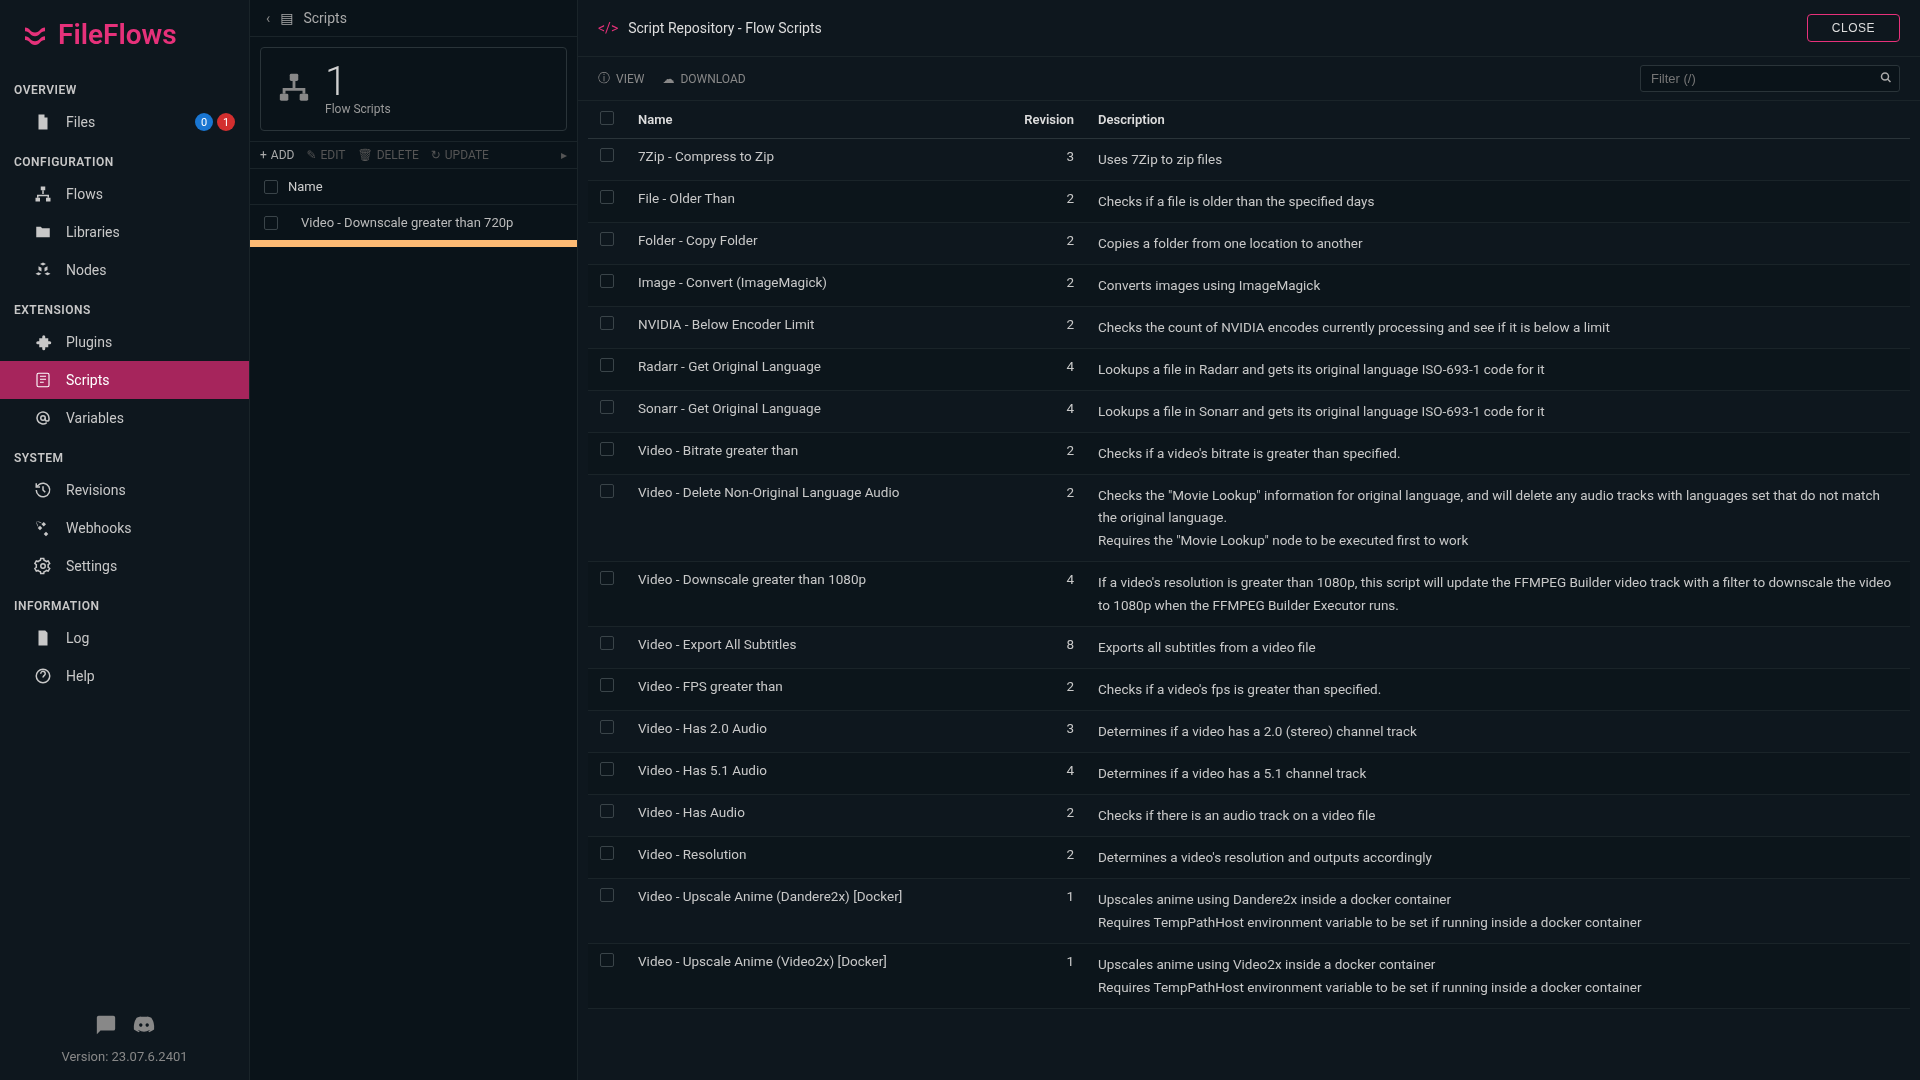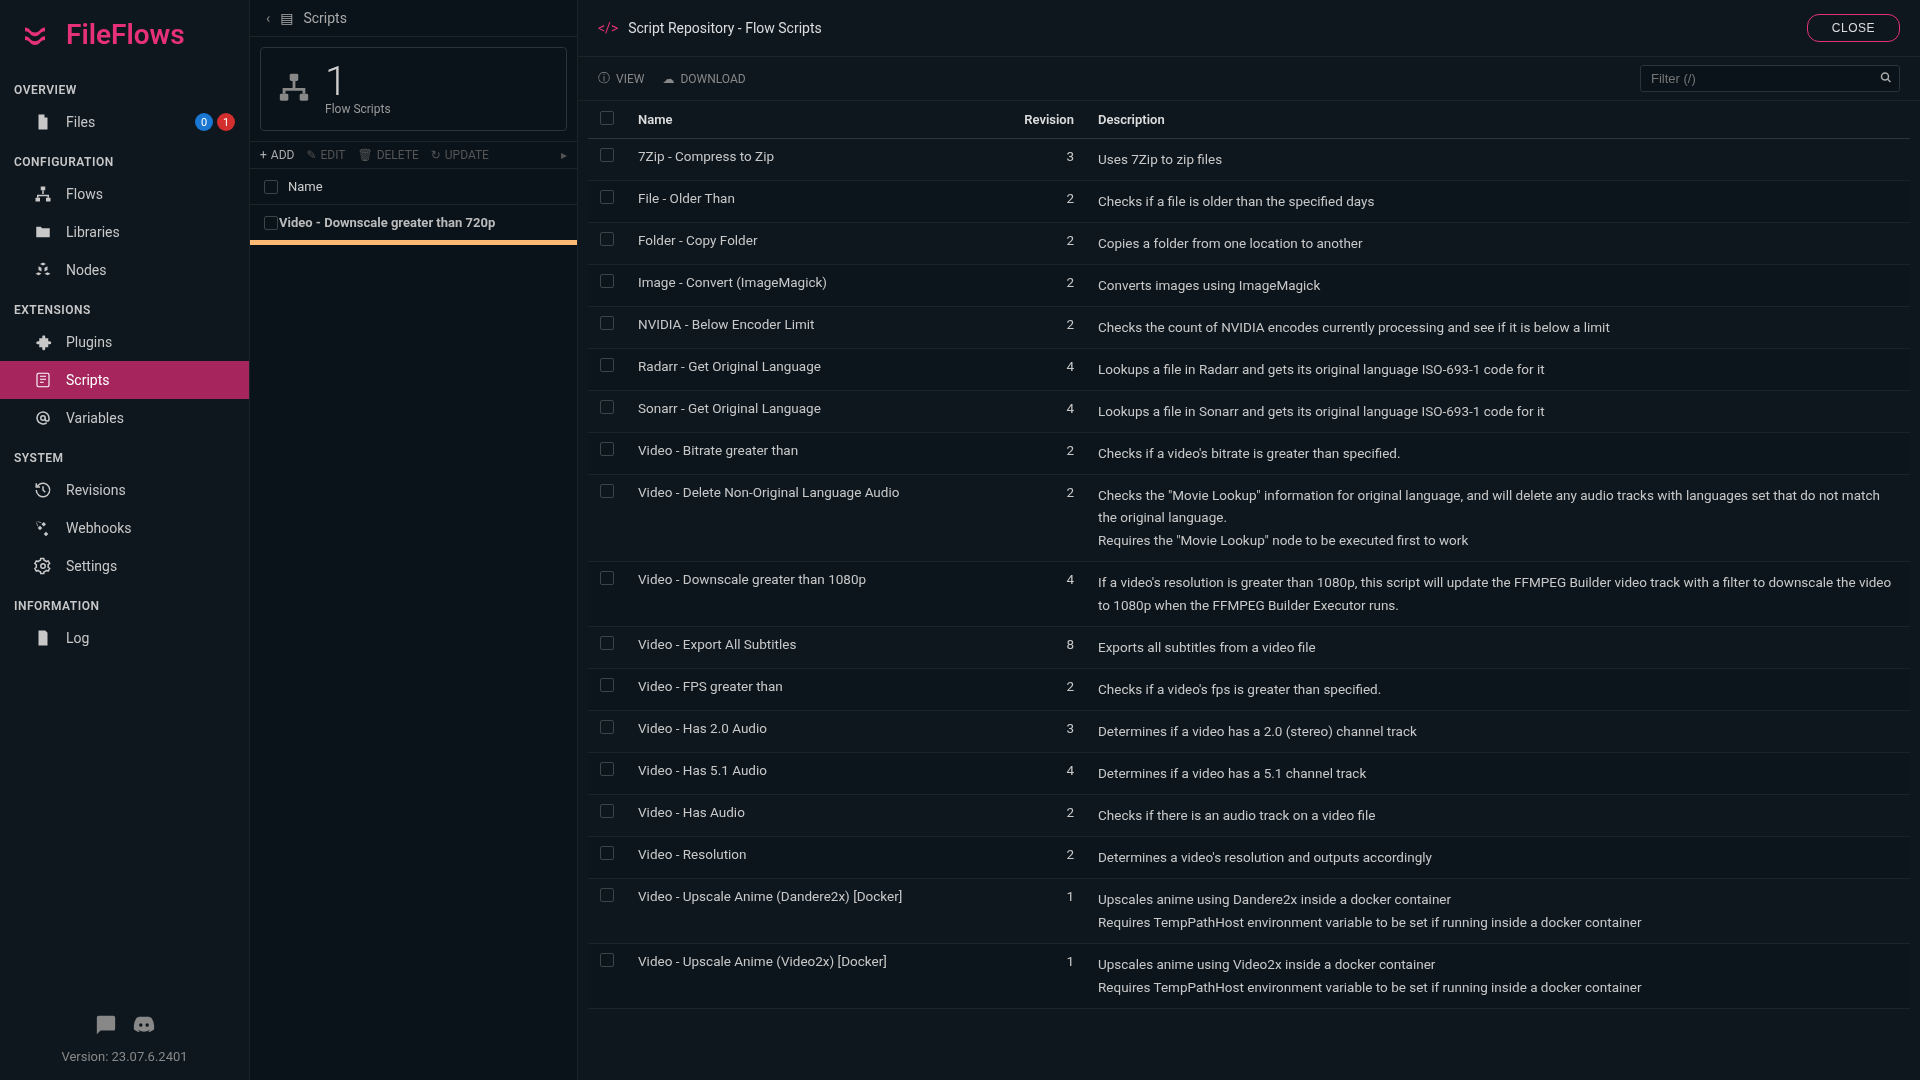--- a/index.html
+++ b/index.html
@@ -20,21 +20,21 @@
   background: #0e171e;
   border-right: 1px solid #1a2429;
   display: flex;
   flex-direction: column;
   height: 1080px;
 }
 .logo {
   padding: 18px 20px;
   display: flex;
   align-items: center;
-  gap: 16px;
+  gap: 8px;
   color: #e6317a;
   font-size: 28px;
   font-weight: 600;
 }
 .logo svg { width: 30px; height: 30px; }
 .nav-section-header {
   text-transform: uppercase;
   font-size: 12px;
   font-weight: 600;
   color: #c8c8c8;
@@ -133,25 +133,24 @@
   height: 14px;
   border: 1px solid #3a4449;
   border-radius: 2px;
   display: inline-block;
   flex-shrink: 0;
 }
 .middle-row {
   padding: 10px 14px;
   display: flex;
   align-items: center;
-  gap: 1px;
+  gap: 23px;
   font-size: 13px;
   color: #bbb;
-  border-bottom: 5px solid #fdba74;
-  font-weight: bold;
+  border-bottom: 7px solid #fdba74;
 }
 
 
 .main-panel {
   flex: 1;
   background: #0e171e;
   display: flex;
   flex-direction: column;
   height: 1080px;
 }
@@ -171,21 +170,21 @@
 .main-header .title .code-icon { color: #e6317a; }
 .close-btn {
   margin-left: auto;
   border: 1px solid #e6317a;
   color: #ddd;
   background: transparent;
   padding: 6px 24px;
   font-size: 12px;
   letter-spacing: 0.5px;
   cursor: pointer;
-  border-radius: 12px;
+  border-radius: 4px;
 }
 .sub-toolbar {
   padding: 8px 20px;
   display: flex;
   align-items: center;
   border-bottom: 1px solid #1a2429;
   font-size: 12px;
 }
 .sub-toolbar .left { display: flex; gap: 18px; color: #888; }
 .sub-toolbar .left .sbtn { display: flex; align-items: center; gap: 6px; cursor: pointer; }
@@ -352,20 +351,29 @@
         <span>Settings</span>
       </div>
       <div class="nav-section-header">INFORMATION</div>
       <div class="nav-item">
         <span class="icon">
           <svg viewBox="0 0 24 24" width="18" height="18" fill="currentColor">
             <path d="M6 2h9l3 3v17H6V2z"></path>
           </svg>
         </span>
         <span>Log</span>
+      </div>
+      <div class="nav-item">
+        <span class="icon">
+          <svg viewBox="0 0 24 24" width="18" height="18" fill="none" stroke="currentColor" stroke-width="2">
+            <circle cx="12" cy="12" r="9"></circle>
+            <path d="M9 9a3 3 0 115 2c-1 1-2 1.5-2 3M12 17h.01"></path>
+          </svg>
+        </span>
+        <span>Help</span>
       </div>
     </div>
   <div class="sidebar-footer">
     <div class="social">
       <span><svg viewBox="0 0 24 24">
             <path d="M20 2H4a2 2 0 00-2 2v18l4-4h14a2 2 0 002-2V4a2 2 0 00-2-2z"></path>
           </svg></span>
       <span><svg viewBox="0 0 24 24">
             <path d="M20 4a18 18 0 00-4.5-1.4l-.2.4A13 13 0 0112 3a13 13 0 00-3.3 0l-.2-.4A18 18 0 004 4 19 19 0 001 17a18 18 0 005.5 2.8l.7-1.2a11 11 0 01-1.7-.8l.4-.3a12 12 0 0012.2 0l.4.3a11 11 0 01-1.7.8l.7 1.2A18 18 0 0023 17 19 19 0 0020 4zM8.5 14c-1 0-1.8-.9-1.8-2s.8-2 1.8-2 1.8.9 1.8 2-.8 2-1.8 2zm7 0c-1 0-1.8-.9-1.8-2s.8-2 1.8-2 1.8.9 1.8 2-.8 2-1.8 2z"></path>
           </svg></span>

